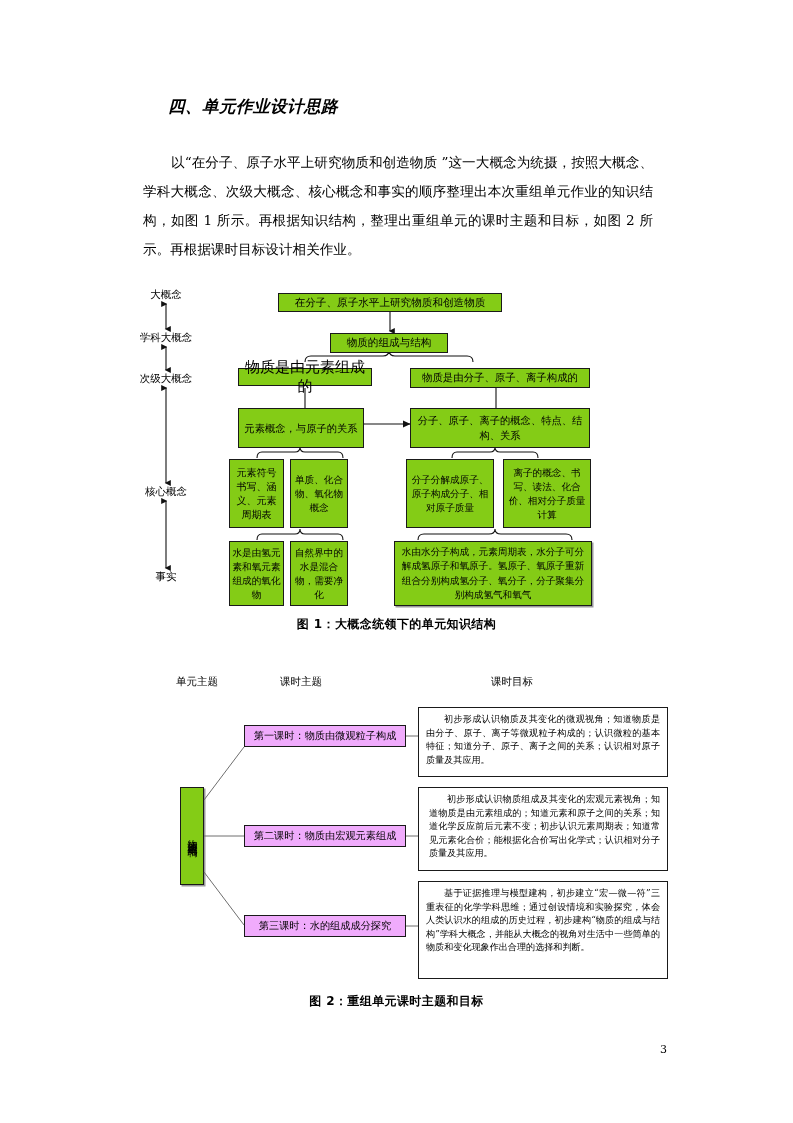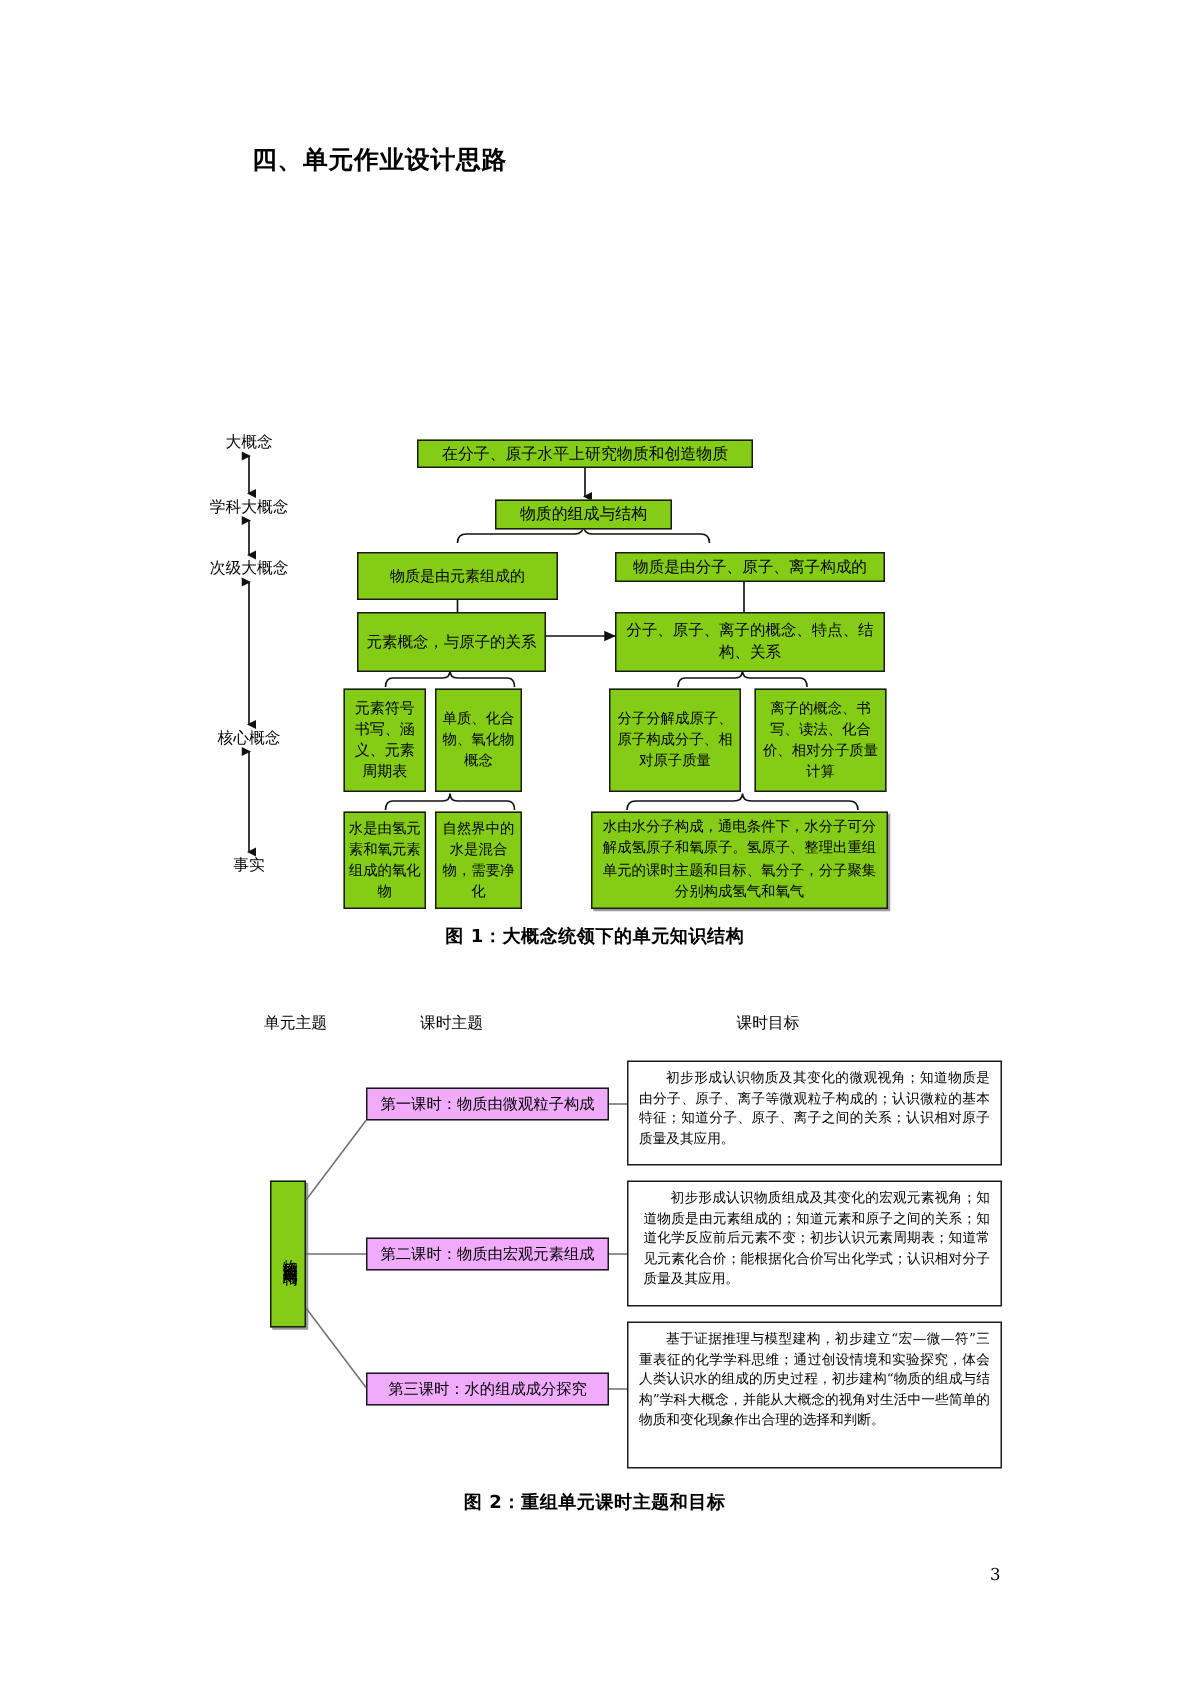--- a/index.html
+++ b/index.html
@@ -22,20 +22,21 @@
   
   .heading {
     position: absolute;
     left: 168px;
     top: 96px;
     font-family: "DejaVu Sans", "Liberation Sans", sans-serif;
     font-weight: bold;
     font-size: 16.5px;
     letter-spacing: 0.5px;
     white-space: nowrap;
+    font-style: italic;
   }
   .para {
     position: absolute;
     left: 143px;
     top: 148px;
     width: 510px;
     font-family: "DejaVu Serif", "Liberation Serif", serif;
     font-size: 13.6px;
     line-height: 29px;
     text-align: justify;
@@ -123,20 +124,21 @@
     white-space: nowrap;
     color: #000;
   }
 </style>
 </head>
 <body>
 
 <div id="page">
 
   <div class="heading">四、单元作业设计思路</div>
+  <div class="para">以“在分子、原子水平上研究物质和创造物质 ”这一大概念为统摄，按照大概念、学科大概念、次级大概念、核心概念和事实的顺序整理出本次重组单元作业的知识结构，如图 1 所示。再根据知识结构，整理出重组单元的课时主题和目标，如图 2 所示。再根据课时目标设计相关作业。</div>
 
   <div>
 
     <div class="axis-label" style="left:136px; top:288px; width:60px;">大概念</div>
     <div class="axis-label" style="left:129px; top:331px; width:74px;">学科大概念</div>
     <div class="axis-label" style="left:129px; top:372px; width:74px;">次级大概念</div>
     <div class="axis-label" style="left:136px; top:485px; width:60px;">核心概念</div>
     <div class="axis-label" style="left:141px; top:570px; width:50px;">事实</div>
 
     <svg class="svg-layer" width="793" height="1123">
@@ -179,21 +181,21 @@
     </svg>
 
     <div class="node" style="left:278px; top:293px; width:224px; height:19px; font-size:10.6px;">
       <span class="node-inner">在分子、原子水平上研究物质和创造物质</span>
     </div>
 
     <div class="node" style="left:330px; top:333px; width:118px; height:20px; font-size:10.6px;">
       <span class="node-inner">物质的组成与结构</span>
     </div>
 
-    <div class="node" style="left:238px; top:368px; width:134px; height:32px; font-size:10px;">
+    <div class="node" style="left:238px; top:368px; width:134px; height:18px; font-size:15px;">
       <span class="node-inner">物质是由元素组成的</span>
     </div>
     <div class="node" style="left:410px; top:368px; width:180px; height:20px; font-size:10.4px;">
       <span class="node-inner">物质是由分子、原子、离子构成的</span>
     </div>
 
     <div class="node" style="left:238px; top:408px; width:126px; height:40px; font-size:10.3px; line-height:15px;">
       <span class="node-inner">元素概念，与原子的关系</span>
     </div>
     <div class="node" style="left:410px; top:408px; width:180px; height:40px; font-size:10.3px; line-height:15px;">
@@ -213,21 +215,21 @@
       <span class="node-inner">离子的概念、书写、读法、化合价、相对分子质量计算</span>
     </div>
 
     <div class="node" style="left:229px; top:541px; width:55px; height:65px; font-size:9.6px; line-height:14px;text-align:center;">
       <span class="node-inner">水是由氢元素和氧元素组成的氧化物</span>
     </div>
     <div class="node" style="left:290px; top:541px; width:58px; height:65px; font-size:9.6px; line-height:14px;">
       <span class="node-inner">自然界中的水是混合物，需要净化</span>
     </div>
     <div class="node shadow" style="left:394px; top:541px; width:198px; height:65px; font-size:9.6px; line-height:14.5px;">
-      <span class="node-inner" style="padding:0 5px;">水由水分子构成，通电条件下，水分子可分解成氢原子和氧原子。氢原子、整理出重组单元的课时主题和目标、氧分子，分子聚集分别构成氢气和氧气</span>
+      <span class="node-inner" style="padding:0 5px;">水由水分子构成，元素周期表，水分子可分解成氢原子和氧原子。氢原子、氧原子重新组合分别构成氢分子、氧分子，分子聚集分别构成氢气和氧气</span>
     </div>
 
     <div class="caption" style="left:0; top:616px;">图 1：大概念统领下的单元知识结构</div>
   </div>
 
   <div>
 
     <div class="axis-label" style="left:152px; top:675px; width:90px; font-size:10.5px;">单元主题</div>
     <div class="axis-label" style="left:256px; top:675px; width:90px; font-size:10.5px;">课时主题</div>
     <div class="axis-label" style="left:452px; top:675px; width:120px; font-size:10.5px;">课时目标</div>

